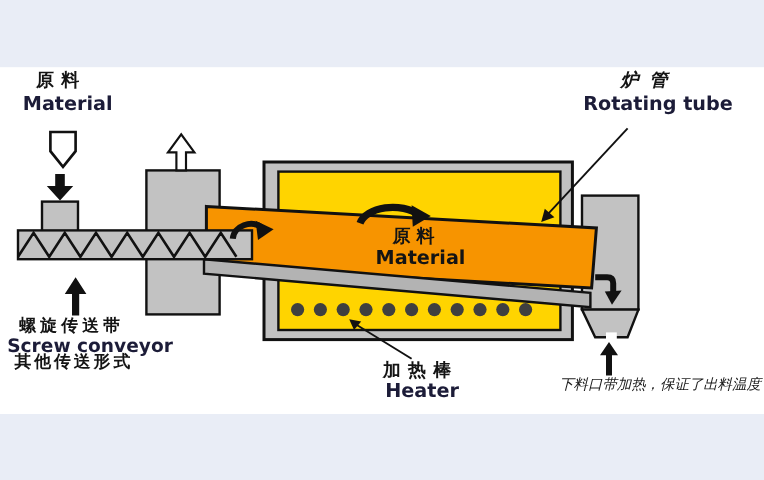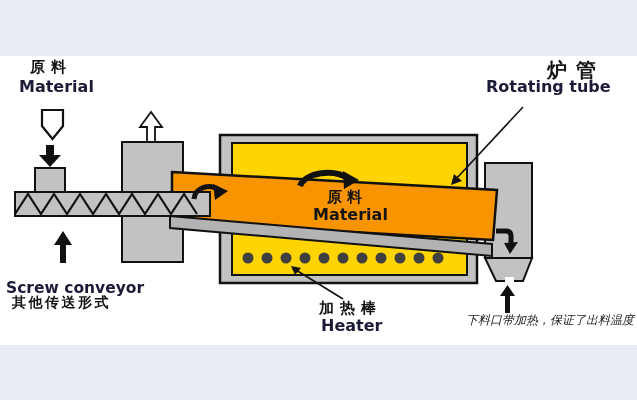--- a/index.html
+++ b/index.html
@@ -69,26 +69,27 @@
     <line x1="343" y1="299" x2="296" y2="270" stroke="#111" stroke-width="1.6"></line>
     <polygon points="291,266 301,268 295,275" fill="#111"></polygon>
 
     <polygon points="60,263 60,245 54,245 63,231 72,245 66,245 66,263" fill="#111"></polygon>
     <polygon points="505,313 505,296 500,296 507.5,285 515,296 510,296 510,313" fill="#111"></polygon>
   </svg>
 
   <div class="lbl cn" style="left:30px;top:60px;font-size:15px;letter-spacing:6px;">原料</div>
   <div class="lbl en" style="left:19px;top:79px;font-size:16px;">Material</div>
 
-  <div class="lbl cn" style="left:547px;top:60px;font-size:20px;letter-spacing:9px;">炉管</div>
+  <div class="lbl cn" style="left:517px;top:60px;font-size:15px;letter-spacing:9px;font-style:italic;">炉管</div>
   <div class="lbl en" style="left:486px;top:79px;font-size:16px;">Rotating tube</div>
 
   <div class="lbl cn" style="left:327px;top:190px;font-size:15px;letter-spacing:5px;">原料</div>
   <div class="lbl en" style="left:313px;top:207px;font-size:16px;color:#141414;">Material</div>
 
+  <div class="lbl cn" style="left:16px;top:265px;font-size:14px;letter-spacing:3.5px;">螺旋传送带</div>
   <div class="lbl cn" style="left:12px;top:295px;font-size:14px;letter-spacing:2.5px;">其他传送形式</div>
   <div class="lbl en" style="left:6px;top:280px;font-size:15.5px;">Screw conveyor</div>
 
   <div class="lbl cn" style="left:319px;top:301px;font-size:15px;letter-spacing:6px;">加热棒</div>
   <div class="lbl en" style="left:321px;top:318px;font-size:16px;">Heater</div>
 
   <div class="lbl note" style="left:466px;top:314px;font-size:12px;">下料口带加热，保证了出料温度</div>
 </div>
 
 </body></html>

